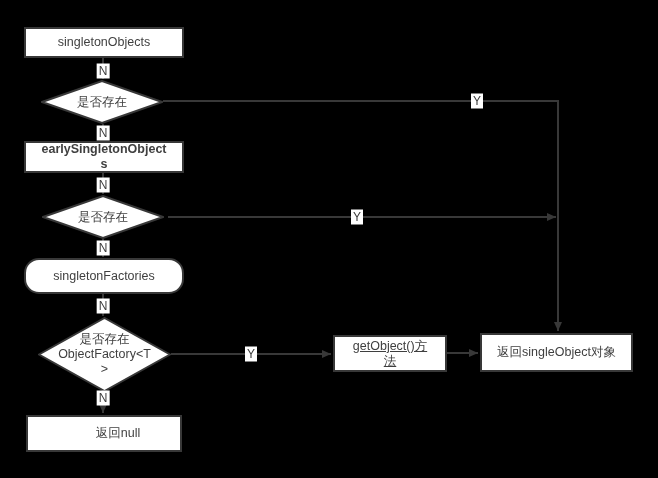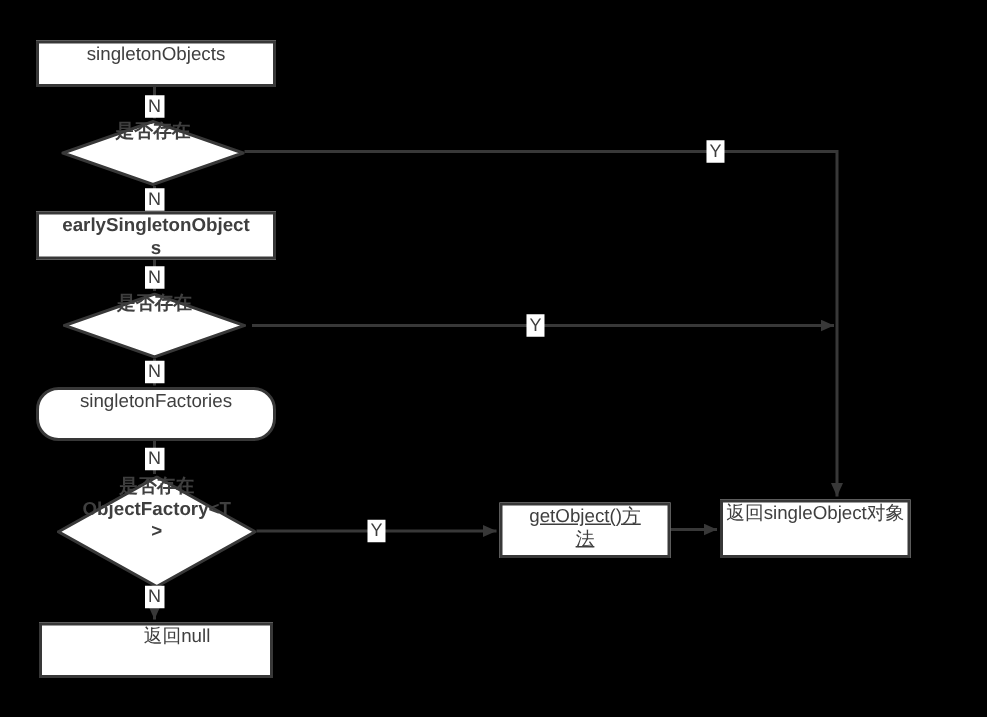--- a/index.html
+++ b/index.html
@@ -9,32 +9,33 @@
     height: 478px;
     background: #000000;
     font-family: "Liberation Sans", "DejaVu Sans", sans-serif;
     overflow: hidden;
   }
   .edges { position: absolute; left: 0; top: 0; width: 658px; height: 478px; }
   .node {
     position: absolute;
     box-sizing: border-box;
     display: flex;
+    align-items: center;
     justify-content: center;
     text-align: center;
     color: #3f3f3f;
     font-size: 12.5px;
     line-height: 15px;
     white-space: pre-line;
   }
   .rect {
     background: #ffffff;
     border: 2px solid #383838;
   }
-  .diamond { background: transparent; font-weight: bold; }
+  .diamond { background: transparent; }
   .diamond svg { position: absolute; left: 0; top: 0; }
   .diamond .lbl { position: relative; z-index: 1; }
   .edge-label {
     position: absolute;
     transform: translate(-50%, -50%);
     background: #ffffff;
     color: #3d3d3d;
     font-size: 12px;
     line-height: 15px;
     padding: 0 2px;
@@ -81,21 +82,21 @@
 
   <div class="node rect" style="left:26px; top:415px; width:156px; height:37px;padding-left:28px;">
     <span class="lbl">返回null</span>
   </div>
 
   <div class="node rect" style="left:333px; top:335px; width:114px; height:37px;text-decoration:underline;">
     <span class="lbl">getObject()方
 法</span>
   </div>
 
-  <div class="node rect" style="left:480px; top:333px; width:127px; height:39px;">
+  <div class="node rect" style="left:480px; top:333px; width:153px; height:39px;">
     <span class="lbl">返回singleObject对象</span>
   </div>
 
   <div class="node diamond" style="left:41px; top:80px; width:122px; height:44px;">
     <svg width="122" height="44" viewBox="0 0 122 44">
       <polygon points="1,22 61,1 121,22 61,43" fill="#ffffff" stroke="#383838" stroke-width="2"></polygon>
     </svg>
     <span class="lbl">是否存在</span>
   </div>
 

